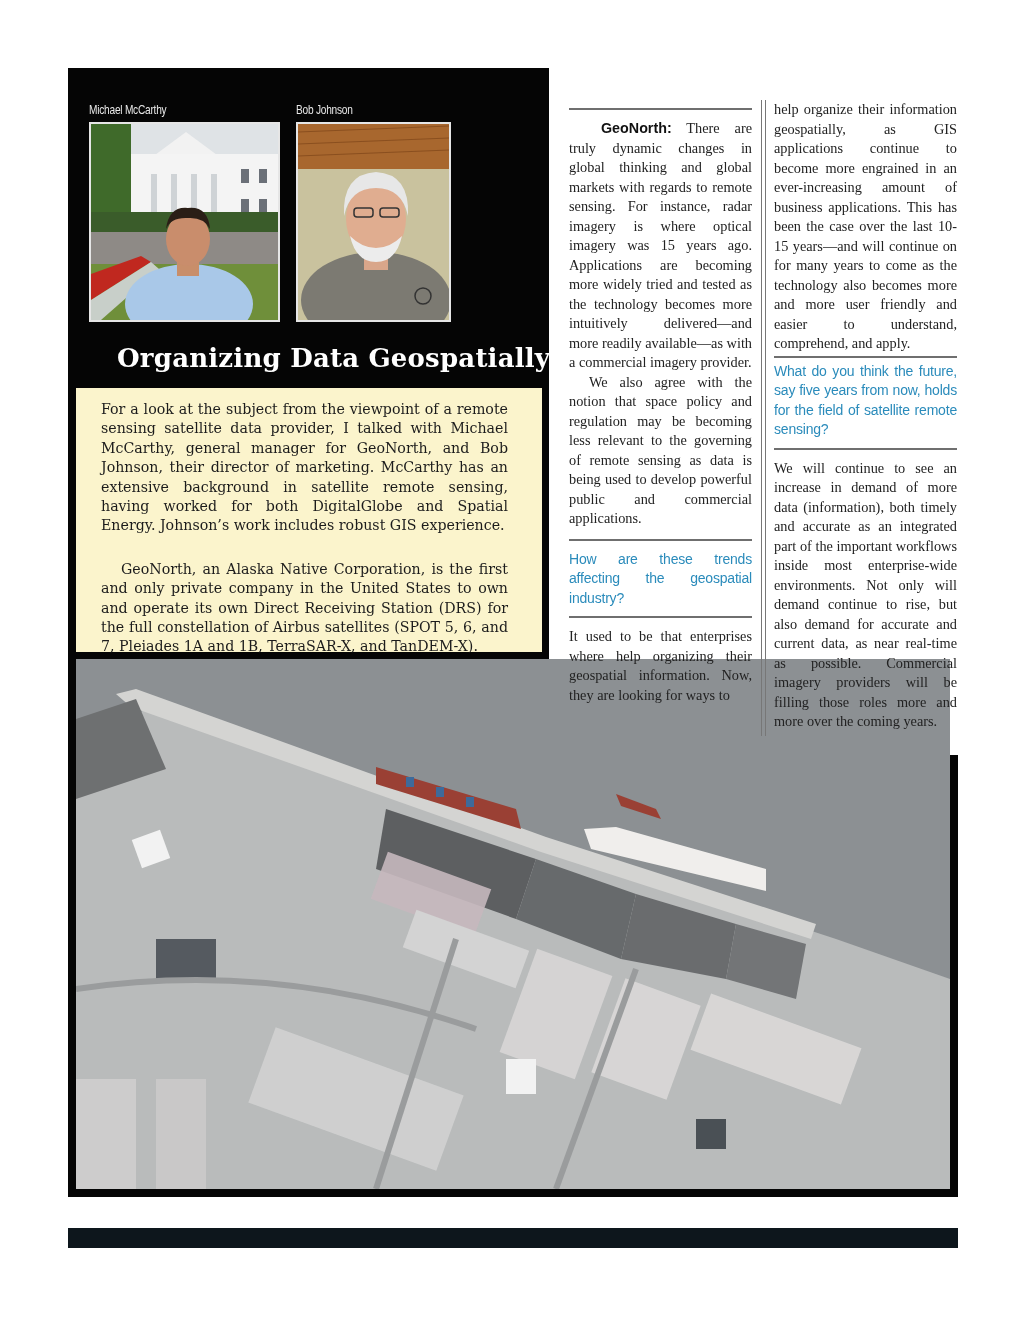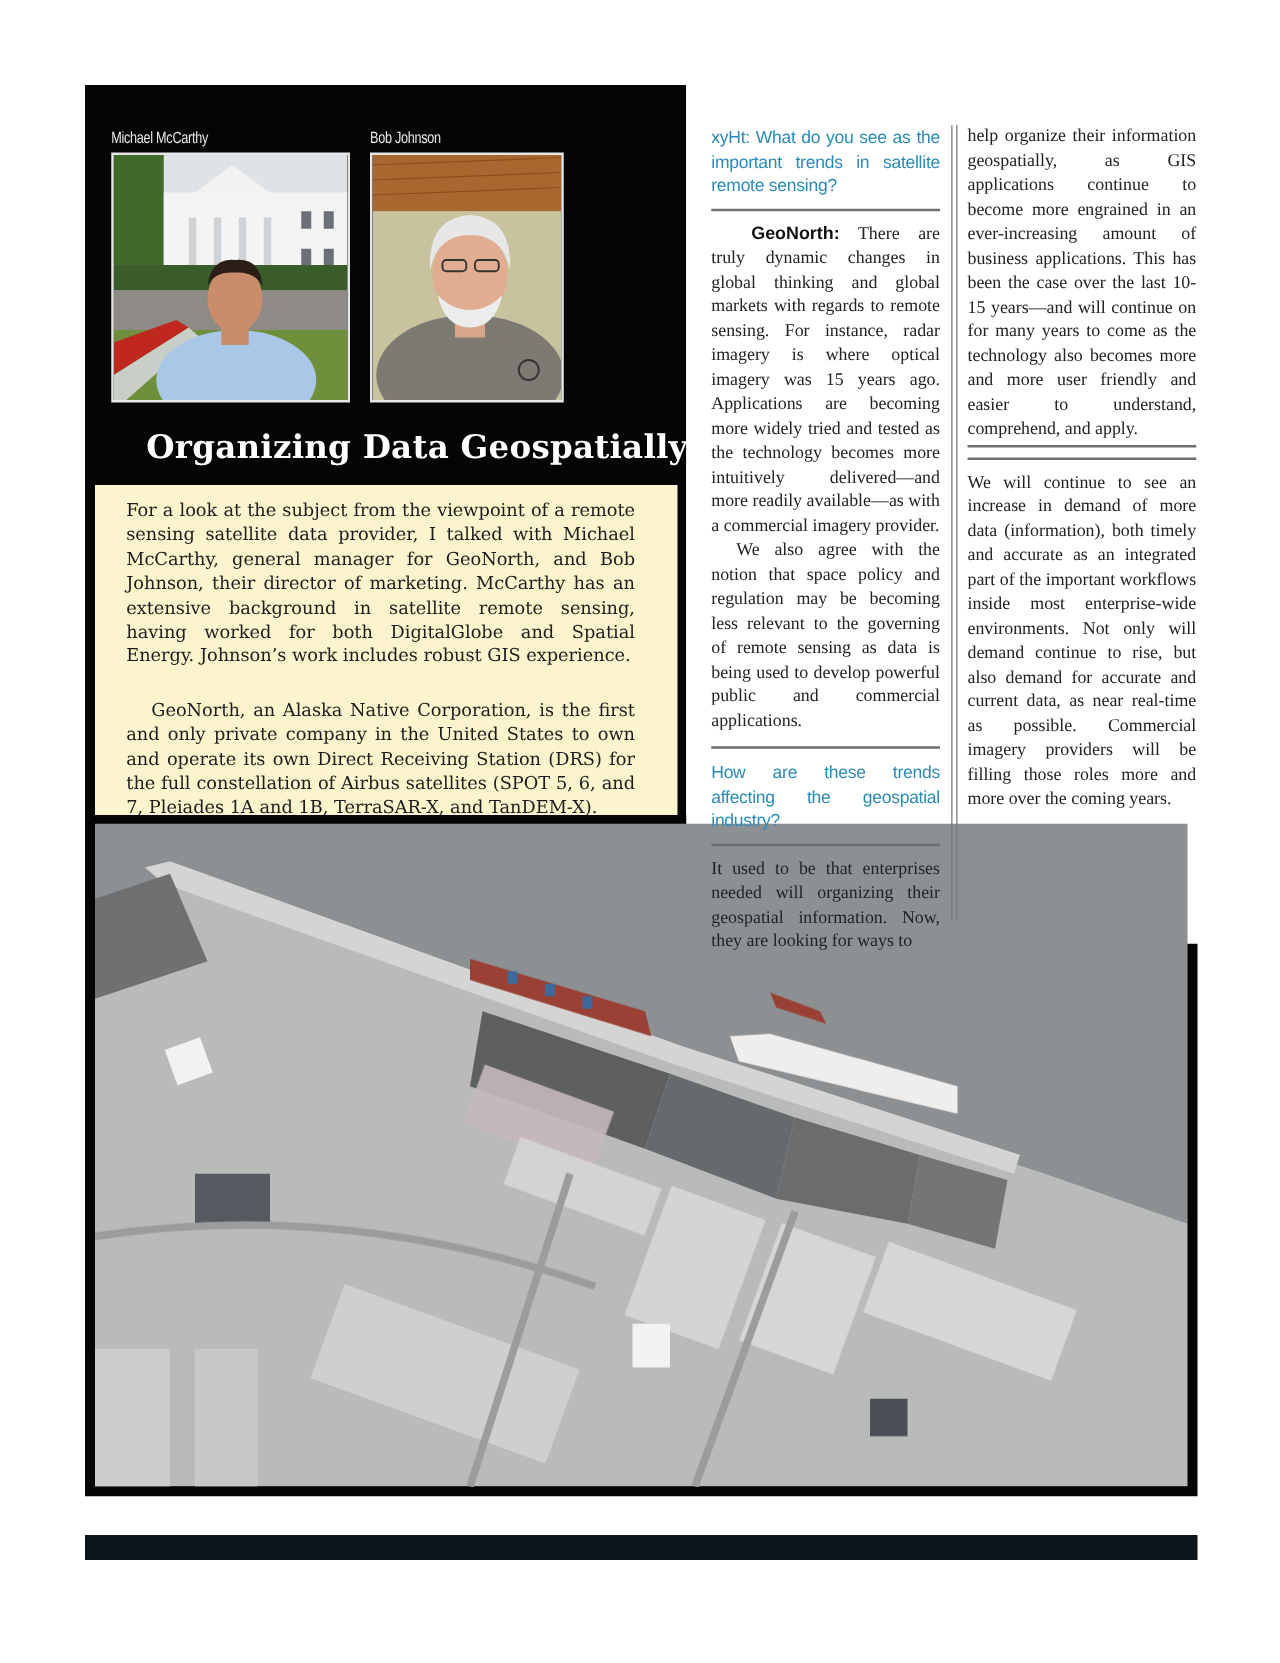--- a/index.html
+++ b/index.html
@@ -154,35 +154,35 @@
     <polygon points="508,170 540,168 690,210 690,232 515,190" fill="#f0eeec"></polygon>
     <polygon points="540,135 580,150 585,160 545,147" fill="#9a4034"></polygon>
 
     <path d="M0,330 Q200,300 400,370" stroke="#9a9c9d" stroke-width="6" fill="none"></path>
     <path d="M380,280 L300,530" stroke="#9a9c9d" stroke-width="6" fill="none"></path>
     <path d="M560,310 L480,530" stroke="#9a9c9d" stroke-width="6" fill="none"></path>
   </svg>
 </div>
 
 <div class="col col1">
-  <div class="q">xyHt: What do you see as the important trends in satellite remote sensing?</div>
   <div class="hr"></div>
   <p><span class="speaker">GeoNorth:</span><span> There are truly dynamic changes in global thinking and global markets with regards to remote sensing. For instance, radar imagery is where optical imagery was 15 years ago. Applications are becoming more widely tried and tested as the technology becomes more intuitively delivered—and more readily available—as with a commercial imagery provider.</span></p>
   <p class="indent">We also agree with the notion that space policy and regulation may be becoming less relevant to the governing of remote sensing as data is being used to develop powerful public and commercial applications.</p>
   <div class="hr" style="margin-top:10px;"></div>
   <div class="q">How are these trends affecting the geospatial industry?</div>
   <div class="hr"></div>
-  <p>It used to be that enterprises needed will organizing their geospatial information.  Now, they are looking for ways to</p>
+  <p>It used to be that enterprises where help organizing their geospatial information.  Now, they are looking for ways to</p>
 </div>
 
 <div class="col-rule"></div>
 
 <div class="col col2">
   <p>help organize their information geospatially, as GIS applications continue to become more engrained in an ever-increasing amount of business applications. This has been the case over the last 10-15 years—and will continue on for many years to come as the technology also becomes more and more user friendly and easier to understand, comprehend, and apply.</p>
   <div class="hr" style="margin:2px 0 4px;"></div>
+  <div class="q">What do you think the future, say five years from now, holds for the field of satellite remote sensing?</div>
   <div class="hr"></div>
   <p>We will continue to see an increase in demand of more data (information), both timely and accurate as an integrated part of the important workflows inside most enterprise-wide environments. Not only will demand continue to rise, but also demand for accurate and current data, as near real-time as possible. Commercial imagery providers will be filling those roles more and more over the coming years.</p>
 </div>
 
 <div class="bottom-bar"></div>
 
 <div class="footer">
   <span class="month">JANUARY 2015</span>
   <span class="brand">xyHt</span>
   <span class="tab"></span>

